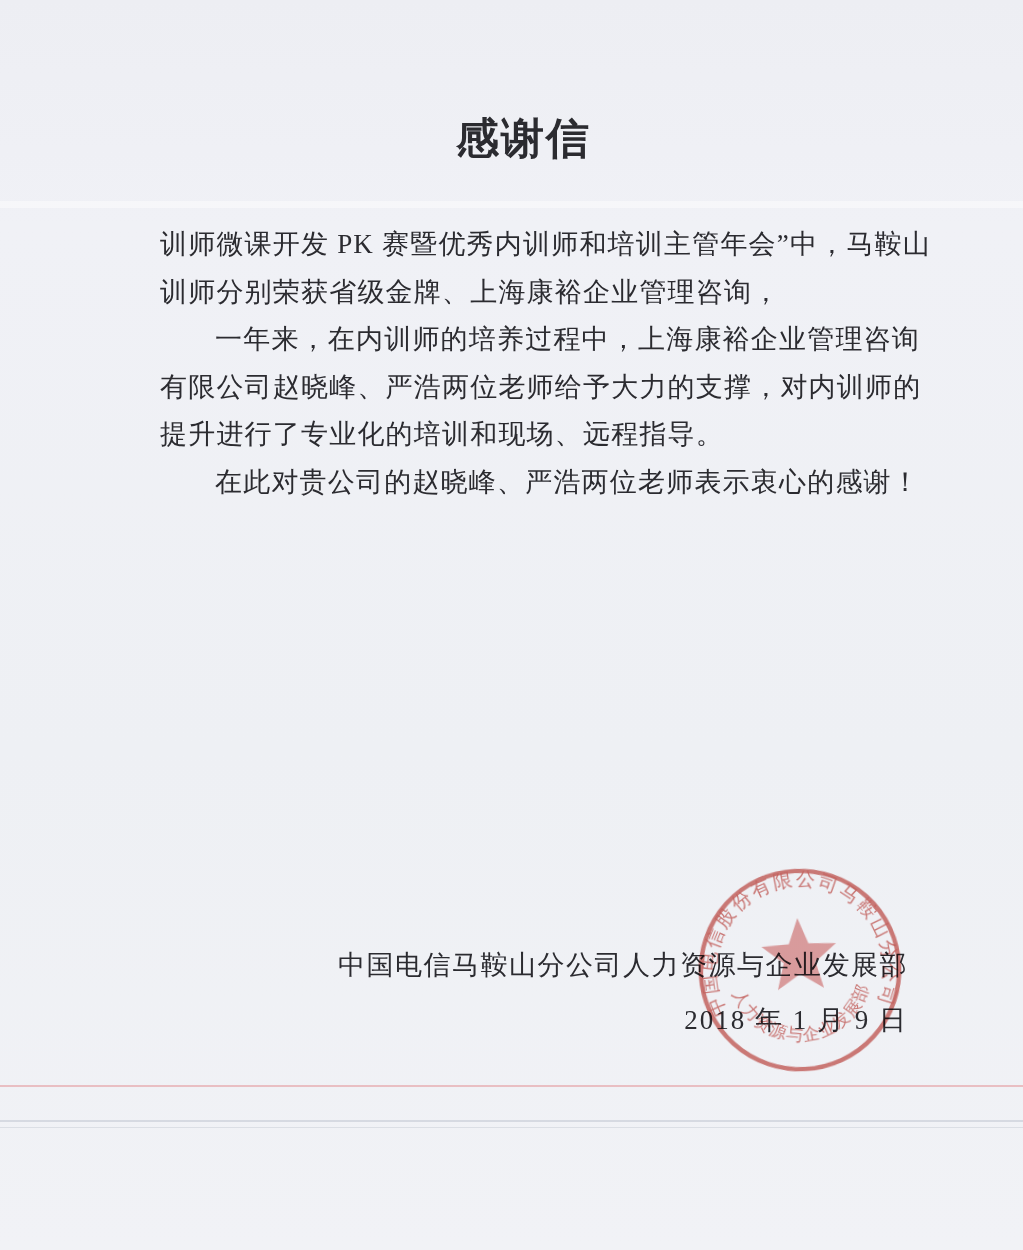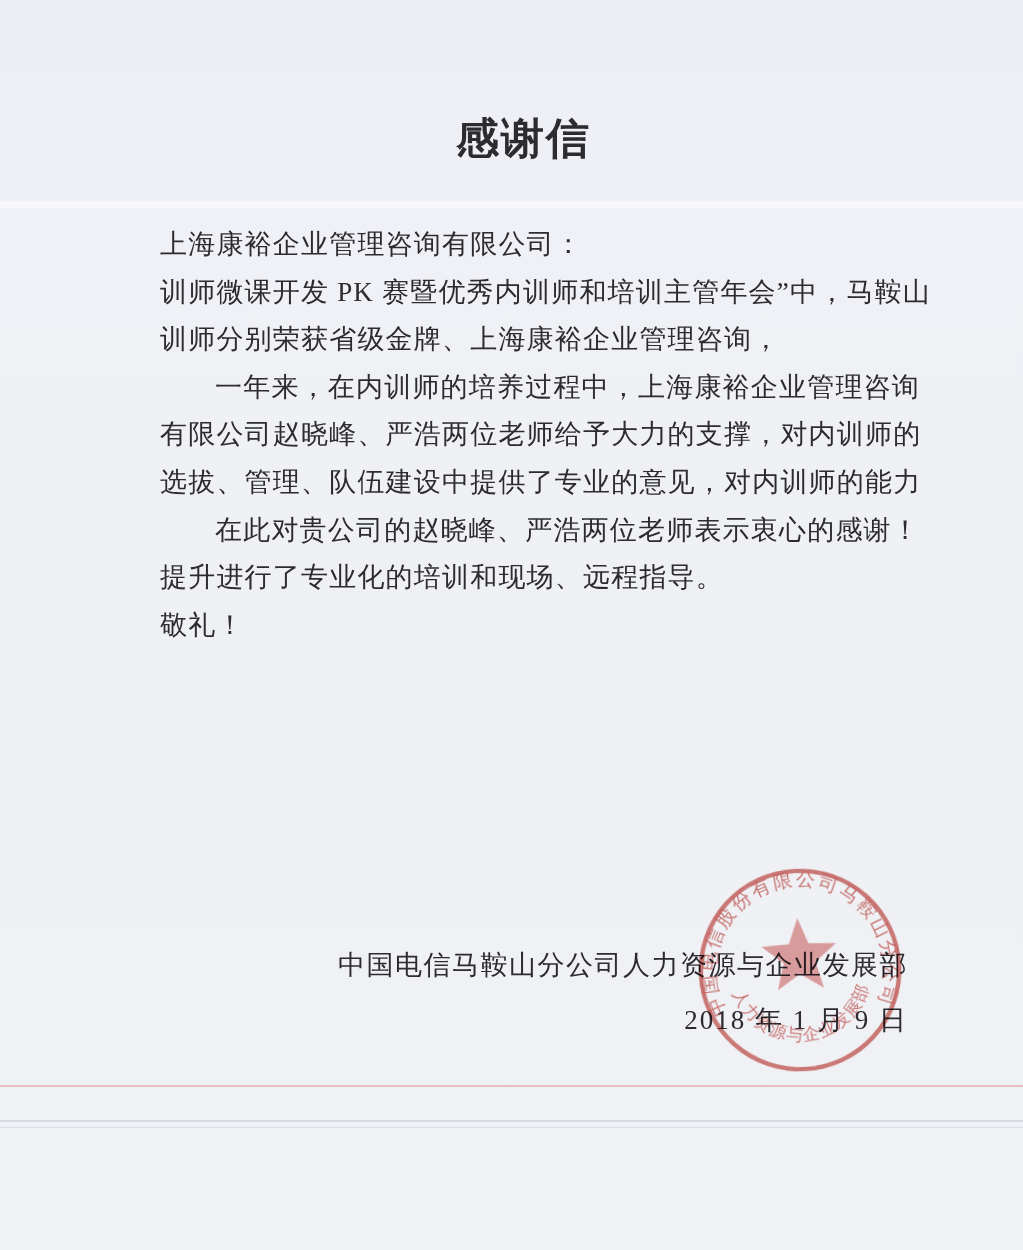--- a/index.html
+++ b/index.html
@@ -38,29 +38,26 @@
   .art-grey2{top:1127px;height:1px;background:rgba(188,194,206,.4);}
 </style>
 </head>
 <body>
 
 <div class="page">
 
   <div class="title">感谢信</div>
 
   <div class="body-text">
-    <div class="line">上海康裕企业管理咨询有限公司：</div>
     <div class="line">训师微课开发 PK 赛暨优秀内训师和培训主管年会”中，马鞍山</div>
     <div class="line">训师分别荣获省级金牌、上海康裕企业管理咨询，</div>
     <div class="line indent">一年来，在内训师的培养过程中，上海康裕企业管理咨询</div>
     <div class="line">有限公司赵晓峰、严浩两位老师给予大力的支撑，对内训师的</div>
-    <div class="line">选拔、管理、队伍建设中提供了专业的意见，对内训师的能力</div>
+    <div class="line">提升进行了专业化的培训和现场、远程指导。</div>
     <div class="line indent">在此对贵公司的赵晓峰、严浩两位老师表示衷心的感谢！</div>
-    <div class="line">提升进行了专业化的培训和现场、远程指导。</div>
-    <div class="line">敬礼！</div>
   </div>
 
   <div class="sig-block">
     <div class="sig-line">中国电信马鞍山分公司人力资源与企业发展部</div>
     <div class="date-line">2018 年 1 月 9 日</div>
   </div>
 
   <svg class="stamp" viewBox="0 0 220 220" xmlns="http://www.w3.org/2000/svg">
     <defs>
       <path id="rimPath" d="M 30.8,143.6 A 86,86 0 1 1 189.2,143.6" fill="none"></path>

